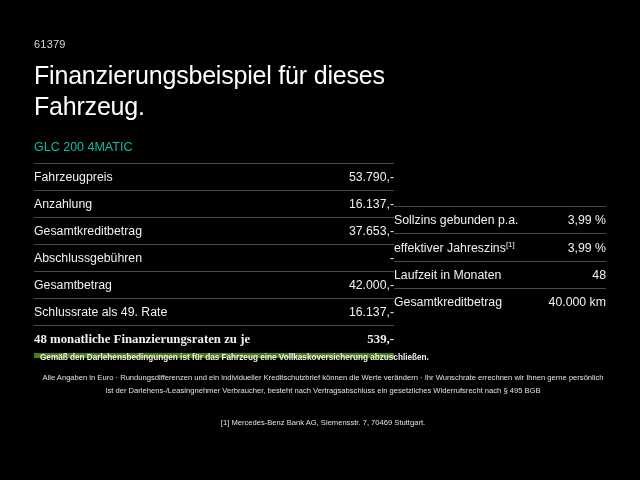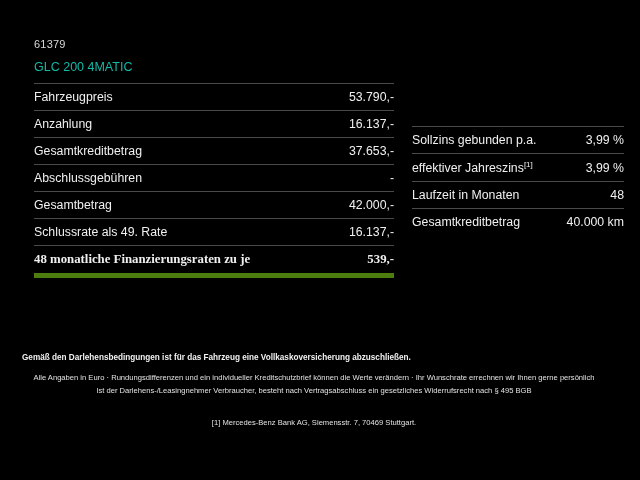--- a/index.html
+++ b/index.html
@@ -48,21 +48,20 @@
     gap: 0px;
     align-items: center;
   }
   .col-left {
     width: 360px;
     flex: 0 0 360px;
   }
   .col-right {
     width: 212px;
     flex: 0 0 212px;
-    margin-left: 18px;
   }
   .row {
     display: flex;
     justify-content: space-between;
     align-items: baseline;
     border-top: 1px solid #4a4a4a;
     padding: 6px 0 6px 0;
     font-size: 12.3px;
     color: #f0f0f0;
   }
@@ -82,21 +81,21 @@
     font-size: 12.8px;
     font-family: Liberation Serif, serif;
   }
   .sup {
     font-size: 8px;
     vertical-align: super;
     color: #f0f0f0;
   }
   .footnotes {
     position: absolute;
-    left: 22px;
+    left: 40px;
     right: 34px;
     top: 352px;
   }
   .fn-bold {
     font-size: 8.2px;
     font-weight: bold;
     color: #f2f2f2;
     line-height: 1.5;
     margin-bottom: 8px;
   }
@@ -110,20 +109,21 @@
     margin-top: 20px;
   }
 </style>
 </head>
 <body>
 
 <div class="page">
 
   <div class="doc-id">61379</div>
 
+  <h1 class="title">Finanzierungsbeispiel für dieses Fahrzeug.</h1>
 
   <div class="model">GLC 200 4MATIC</div>
 
   <div class="columns">
 
     <div class="col-left">
 
       <div class="row">
         <span class="label">Fahrzeugpreis</span>
         <span class="value">53.790,-</span>

